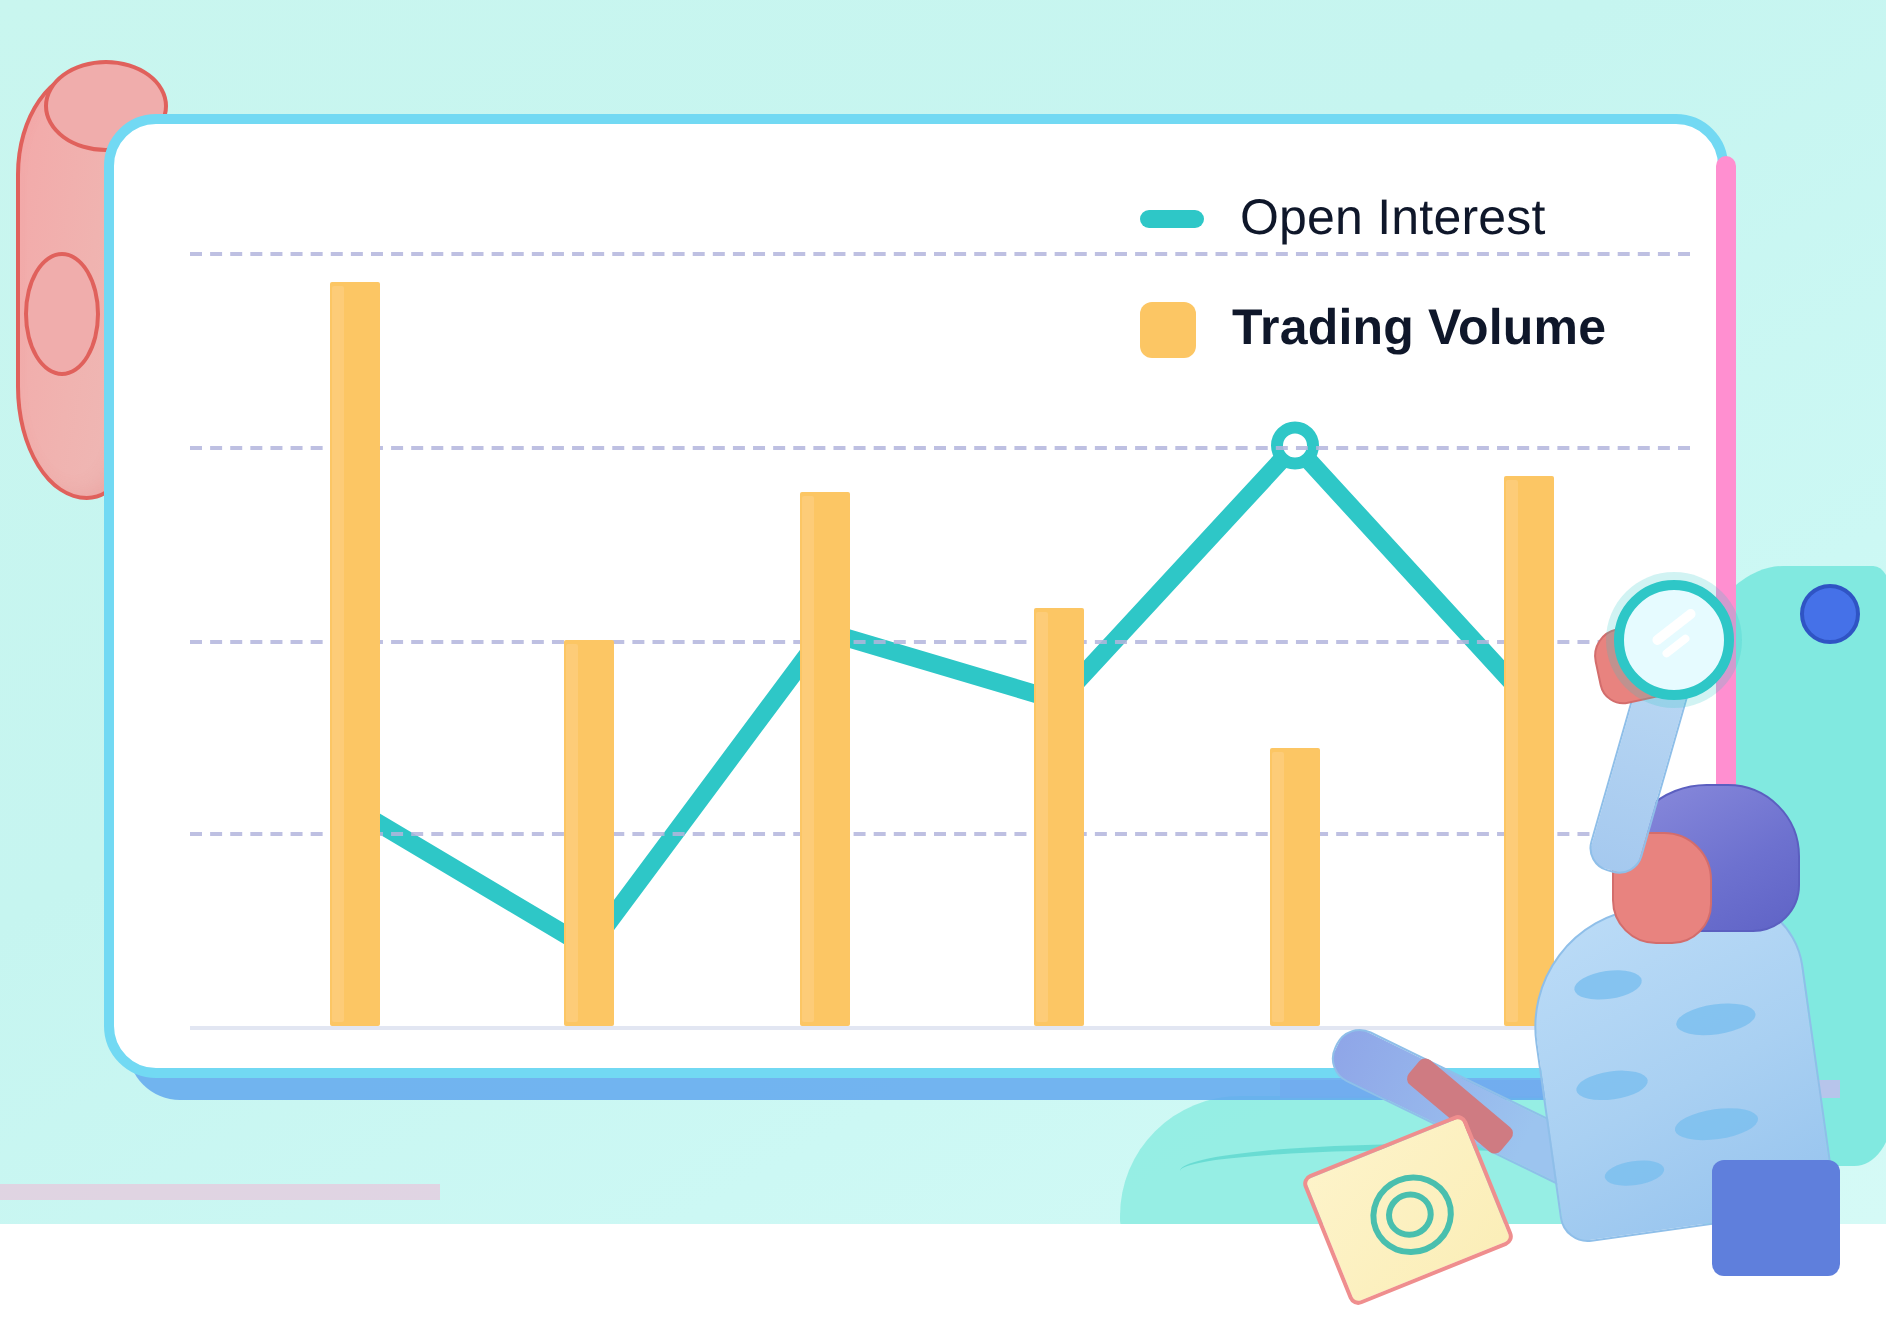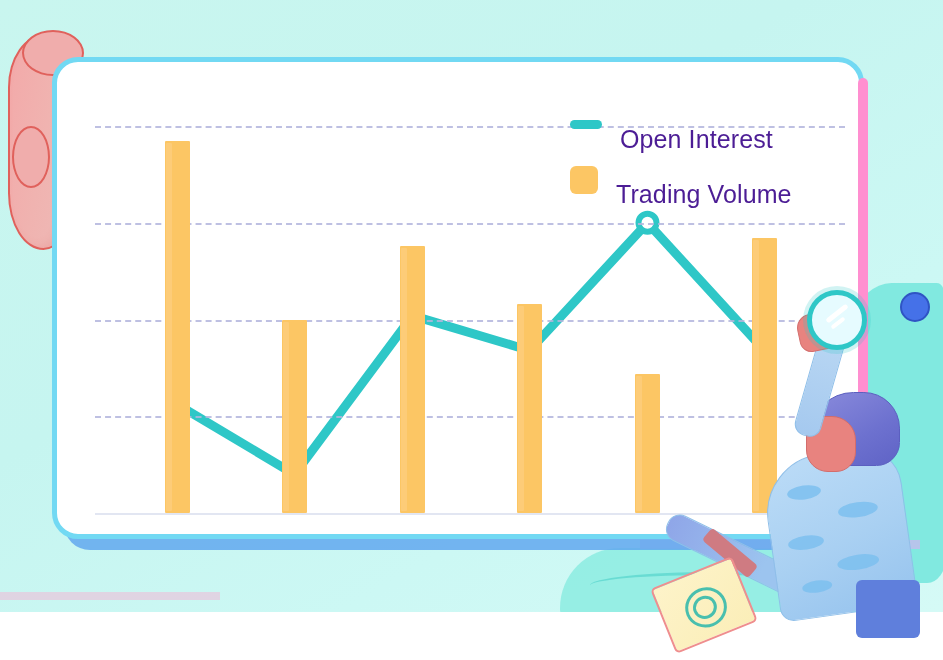--- a/index.html
+++ b/index.html
@@ -102,21 +102,21 @@
   }
 
   svg.line-layer{position:absolute;left:0;top:0;width:812px;height:482px;overflow:visible;}
 
   
   .legend{position:absolute;}
   .legend-row{position:absolute;display:flex;align-items:center;}
   .sw-line{width:32px;height:9px;background:#2ec7c7;border-radius:5px;}
   .sw-box{width:28px;height:28px;background:#fcc664;border-radius:6px;}
   .legend-label{
-    margin-left:18px;font-size:25px;color:#4c1d95;letter-spacing:.1px;white-space:nowrap;margin-top:30px;
+    margin-left:18px;font-size:25px;color:#0f172a;letter-spacing:.1px;white-space:nowrap;
   }
 
   
   .person{position:absolute;left:760px;top:280px;width:183px;height:340px;}
   .p-body{
     position:absolute;left:10px;top:172px;width:136px;height:160px;
     background:linear-gradient(160deg,#bcdcf7 0%,#a9d0f2 55%,#96c3ee 100%);
     border-radius:60px 40px 14px 14px;
     transform:rotate(-8deg);
     border:1px solid #8fbfe9;
@@ -238,21 +238,21 @@
         <div class="bar-hl" style="left: 579px; top: 313.68px; height: 135.32px;"></div>
         <div class="bar" style="left: 695px; top: 176.23px; height: 274.77px; background: rgb(252, 198, 100);"></div>
         <div class="bar-hl" style="left: 696px; top: 178.23px; height: 270.77px;"></div>
       </div>
 
     <div class="legend">
       <div class="legend-row" style="left:513px;top:33px;">
         <span class="sw-line"></span>
         <span class="legend-label">Open Interest</span>
       </div>
-      <div class="legend-row" style="left:513px;top:88px;">
+      <div class="legend-row" style="left:513px;top:88px;font-weight:bold;">
         <span class="sw-box"></span>
         <span class="legend-label">Trading Volume</span>
       </div>
     </div>
   </div>
   <div class="card-accent-pink"></div>
 
   <div class="bg-bottom-white"></div>
   <div class="bottom-card"></div>
 

